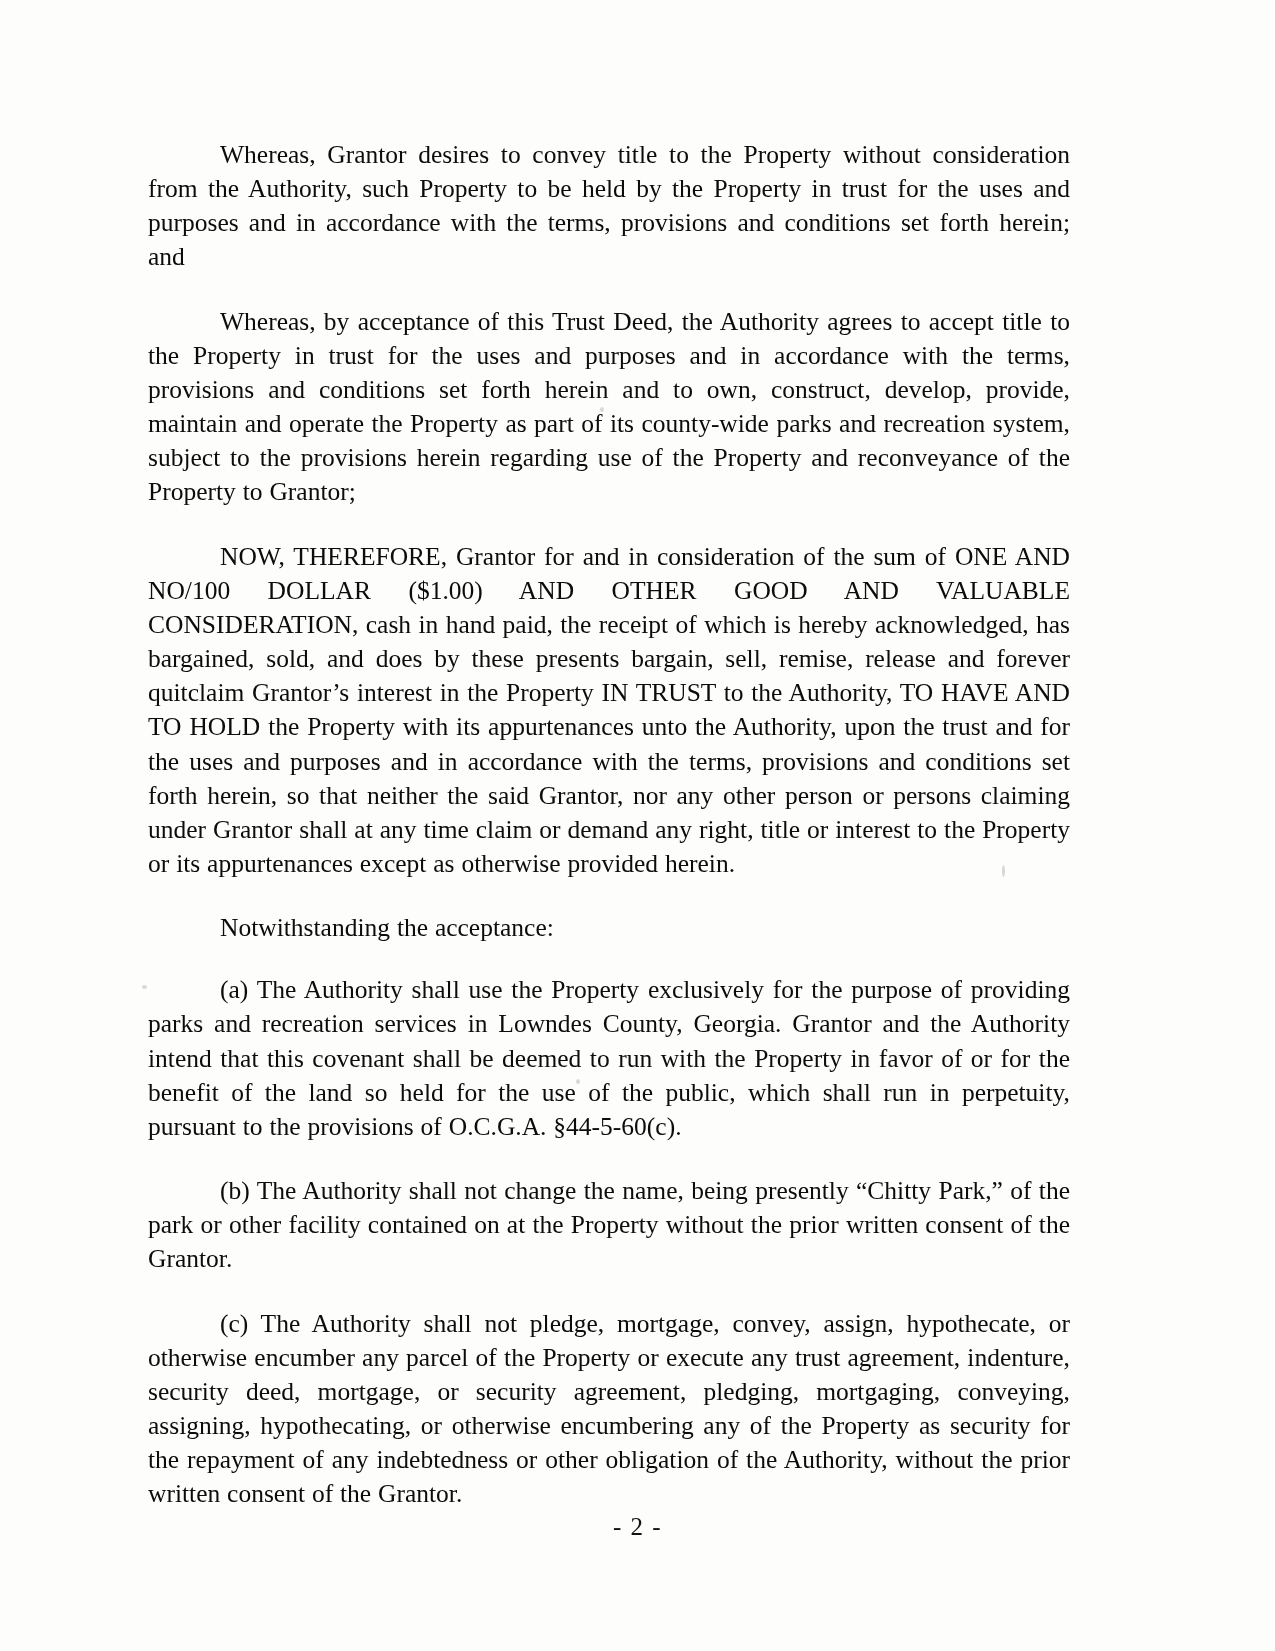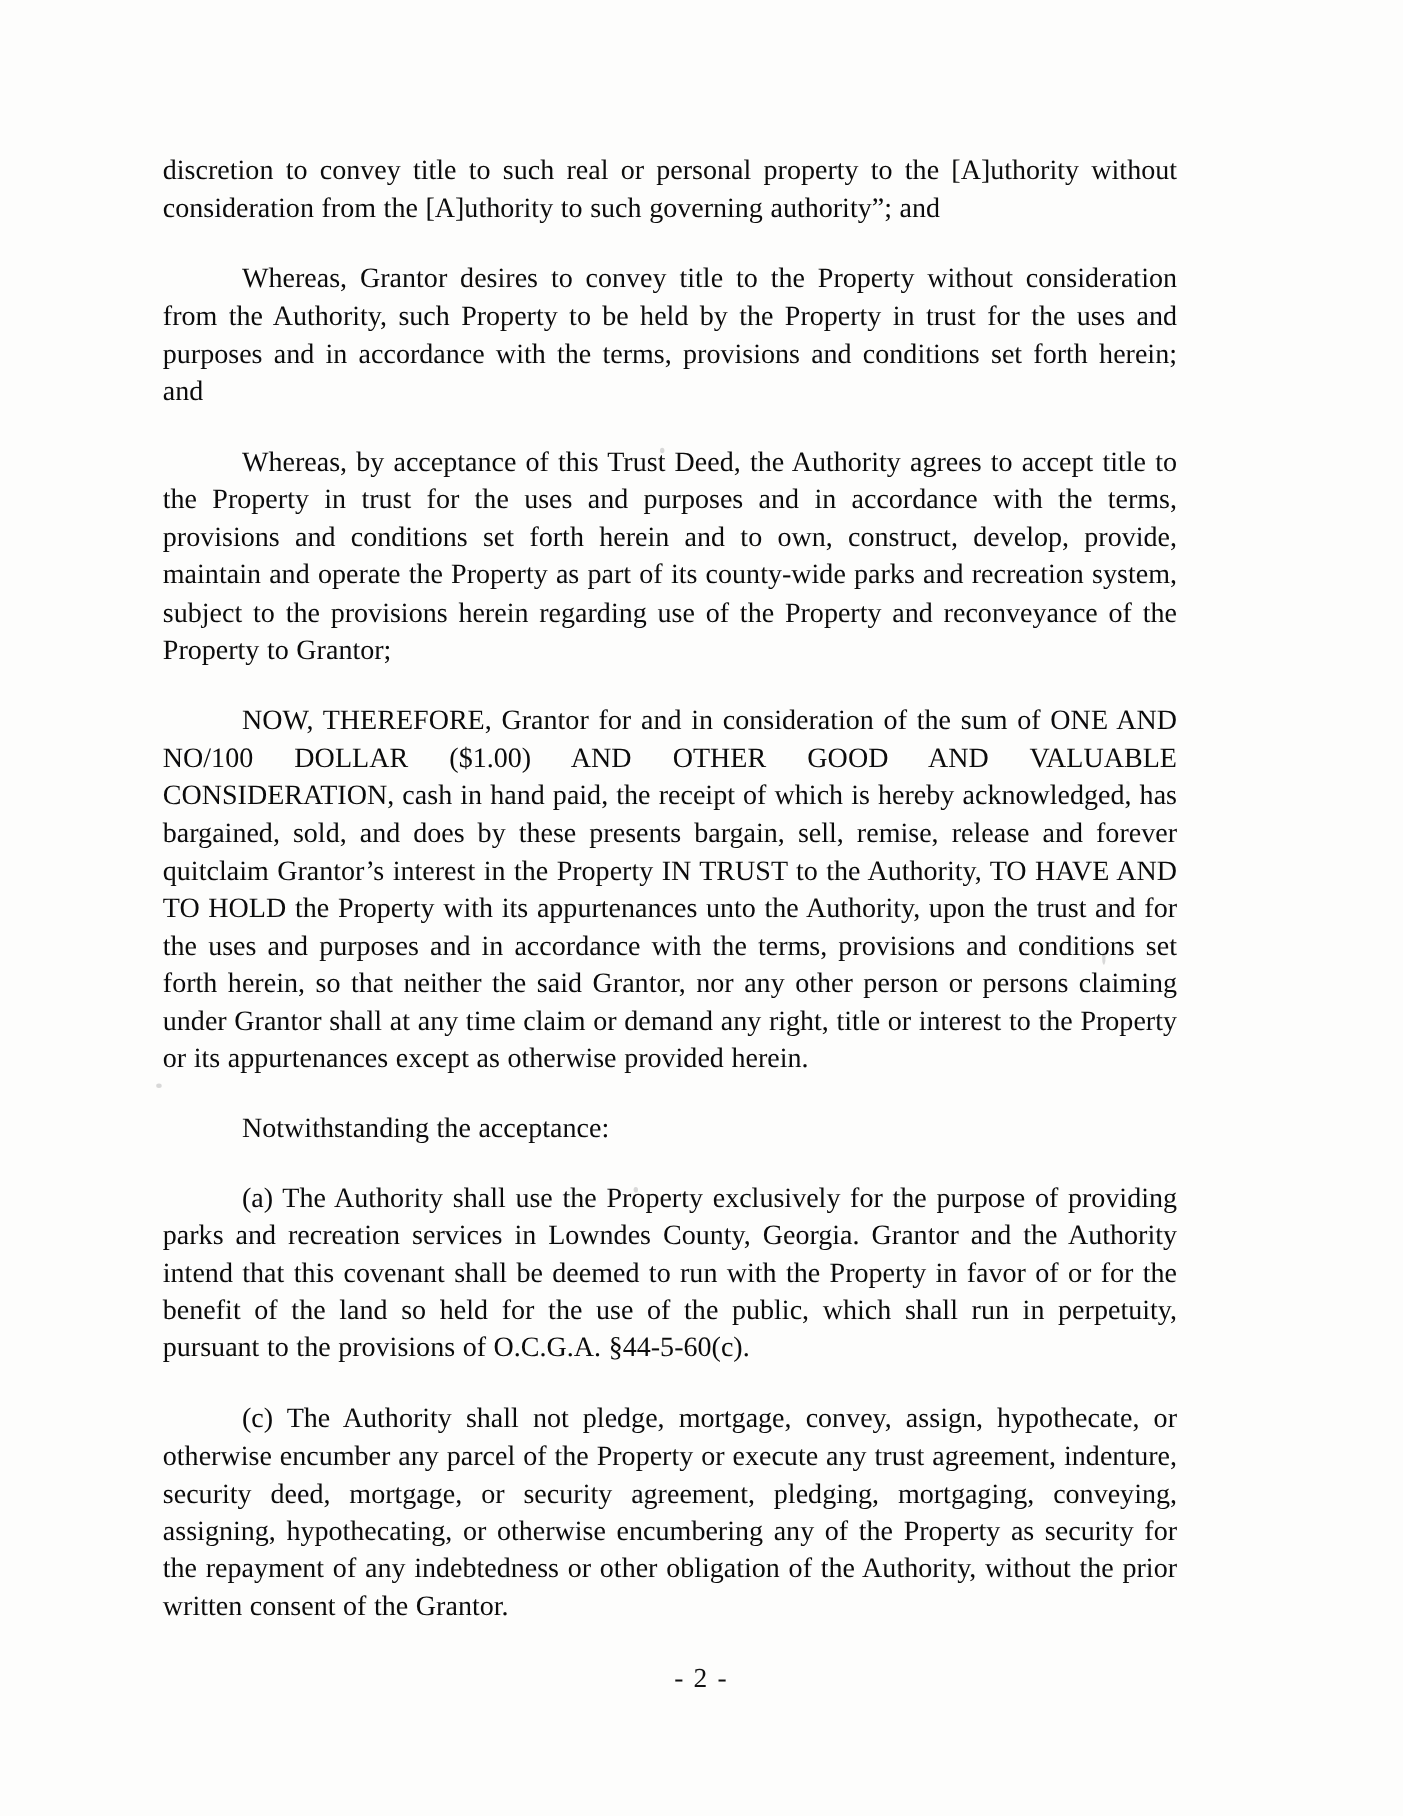--- a/index.html
+++ b/index.html
@@ -72,33 +72,33 @@
 
 <div class="page">
 
   <div class="speckle" style="left:1002px; top:865px; width:3px; height:12px;"></div>
   <div class="speckle" style="left:576px; top:1079px; width:4px; height:5px;"></div>
   <div class="speckle" style="left:600px; top:407px; width:4px; height:5px;"></div>
   <div class="speckle" style="left:142px; top:985px; width:5px; height:4px;"></div>
 
   <div class="content">
 
-    <p class="para">discretion to convey title to such real or personal property to the [A]uthority without consideration from the [A]uthority to such governing authority”; and</p>
 
 
     <p class="para indent">Whereas, Grantor desires to convey title to the Property without consideration from the Authority, such Property to be held by the Property in trust for the uses and purposes and in accordance with the terms, provisions and conditions set forth herein; and</p>
 
     <p class="para indent">Whereas, by acceptance of this Trust Deed, the Authority agrees to accept title to the Property in trust for the uses and purposes and in accordance with the terms, provisions and conditions set forth herein and to own, construct, develop, provide, maintain and operate the Property as part of its county-wide parks and recreation system, subject to the provisions herein regarding use of the Property and reconveyance of the Property to Grantor;</p>
 
     <p class="para indent">NOW, THEREFORE, Grantor for and in consideration of the sum of ONE AND NO/100 DOLLAR ($1.00) AND OTHER GOOD AND VALUABLE CONSIDERATION, cash in hand paid, the receipt of which is hereby acknowledged, has bargained, sold, and does by these presents bargain, sell, remise, release and forever quitclaim Grantor’s interest in the Property IN TRUST to the Authority, TO HAVE AND TO HOLD the Property with its appurtenances unto the Authority, upon the trust and for the uses and purposes and in accordance with the terms, provisions and conditions set forth herein, so that neither the said Grantor, nor any other person or persons claiming under Grantor shall at any time claim or demand any right, title or interest to the Property or its appurtenances except as otherwise provided herein.</p>
 
     <p class="para indent tight">Notwithstanding the acceptance:</p>
 
     <p class="para indent">(a) The Authority shall use the Property exclusively for the purpose of providing parks and recreation services in Lowndes County, Georgia.   Grantor and the Authority intend that this covenant shall be deemed to run with the Property in favor of or for the benefit of the land so held for the use of the public, which shall run in perpetuity, pursuant to the provisions of O.C.G.A. §44-5-60(c).</p>
 
+    <p class="para indent">(b) The Authority shall not change the name, being presently “Chitty Park,” of the park or other facility contained on at the Property without the prior written consent of the Grantor.</p>
 
     <p class="para indent">(c) The Authority shall not pledge, mortgage, convey, assign, hypothecate, or otherwise encumber any parcel of the Property or execute any trust agreement, indenture, security deed, mortgage, or security agreement, pledging, mortgaging, conveying, assigning, hypothecating, or otherwise encumbering any of the Property as security for the repayment of any indebtedness or other obligation of the Authority, without the prior written consent of the Grantor.</p>
 
   </div>
 
   <div class="footer">- 2 -</div>
 
 </div>
 
 </body></html>

